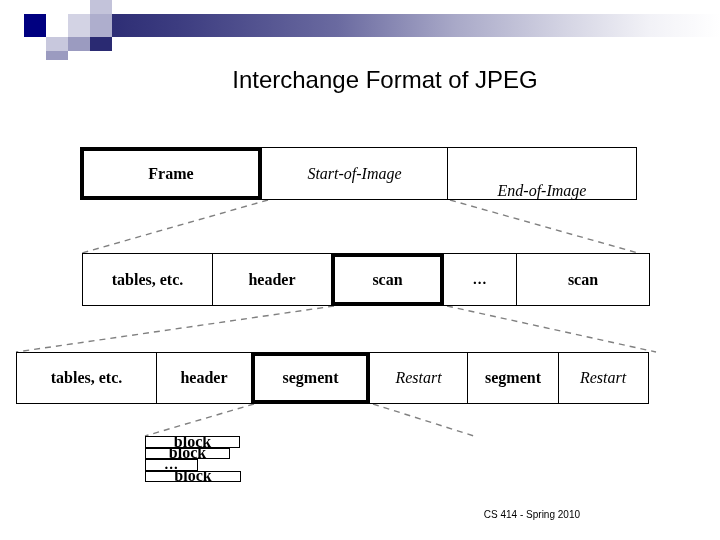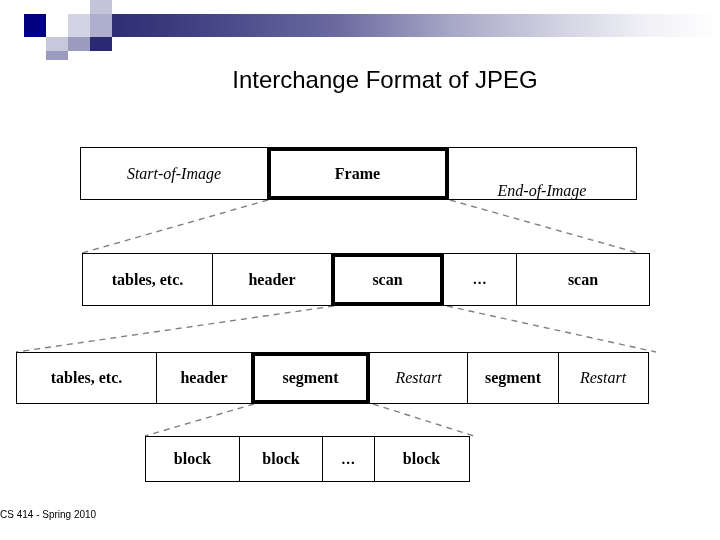--- a/index.html
+++ b/index.html
@@ -110,22 +110,22 @@
     position: absolute;
     left: 0; top: 0;
     width: 720px; height: 540px;
     pointer-events: none;
   }
 
   
   #footer {
     position: absolute;
     left: 0; top: 509px;
-    width: 720px;
-    text-align: left;
+    width: 580px;
+    text-align: right;
     font-size: 10px;
     color: #000000;
     font-family: "Liberation Sans", sans-serif;
   }
 </style>
 </head>
 <body>
 
 <div id="header-band">
   <div class="grad-bar"></div>
@@ -152,25 +152,25 @@
       <line x1="450" y1="200" x2="638" y2="253"></line>
       <line x1="334" y1="306" x2="16" y2="352"></line>
       <line x1="447" y1="306" x2="656" y2="352"></line>
       <line x1="254" y1="404" x2="145" y2="436"></line>
       <line x1="373" y1="404" x2="474" y2="436"></line>
     </g>
 </svg>
 
 <div id="diagram">
     <div class="row" style="left: 80px; top: 147px; height: 53px;">
+      <div class="cell bold thick" style="width: 182px; height: 53px;">
+        <span class="lbl">Frame</span>
+      </div>
       <div class="cell italic" style="width: 188px; height: 53px;">
         <span class="lbl">Start-of-Image</span>
-      </div>
-      <div class="cell bold thick" style="width: 182px; height: 53px;">
-        <span class="lbl">Frame</span>
       </div>
       <div class="cell italic" style="width: 190px; height: 53px; align-items: flex-end;">
         <span class="lbl">End-of-Image</span>
       </div>
     </div>
     <div class="row" style="left: 82px; top: 253px; height: 53px;">
       <div class="cell bold" style="width: 131px; height: 53px;">
         <span class="lbl">tables, etc.</span>
       </div>
       <div class="cell bold" style="width: 121px; height: 53px;">
@@ -199,21 +199,21 @@
       <div class="cell italic" style="width: 100px; height: 52px;">
         <span class="lbl">Restart</span>
       </div>
       <div class="cell bold" style="width: 92px; height: 52px;">
         <span class="lbl">segment</span>
       </div>
       <div class="cell italic" style="width: 91px; height: 52px;">
         <span class="lbl">Restart</span>
       </div>
     </div>
-    <div class="row" style="left: 145px; top: 436px; height: 46px;">
+    <div class="row" style="left: 145px; top: 436px; height: 46px; flex-direction: column;">
       <div class="cell bold" style="width: 95px; height: 46px;">
         <span class="lbl">block</span>
       </div>
       <div class="cell bold" style="width: 85px; height: 46px;">
         <span class="lbl">block</span>
       </div>
       <div class="cell dots" style="width: 53px; height: 46px;">
         <span class="lbl">...</span>
       </div>
       <div class="cell bold" style="width: 96px; height: 46px;">

